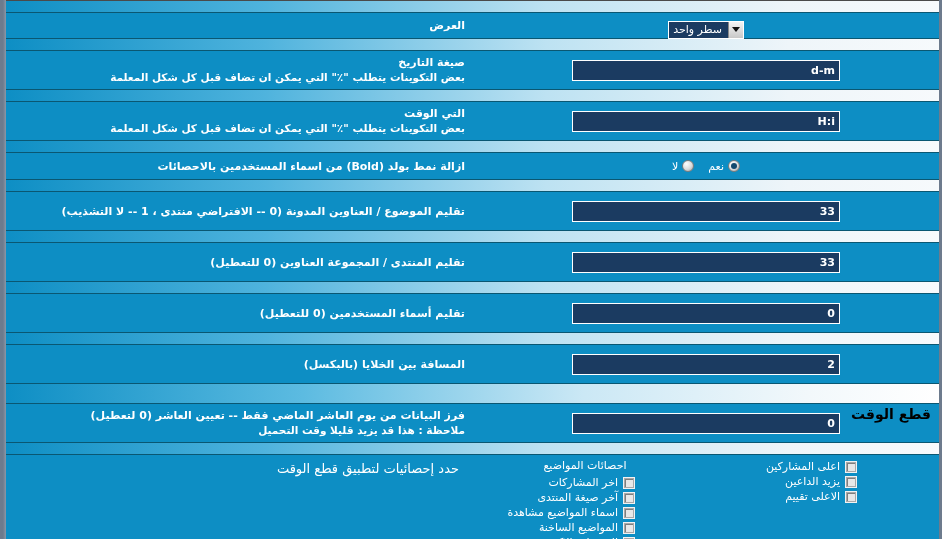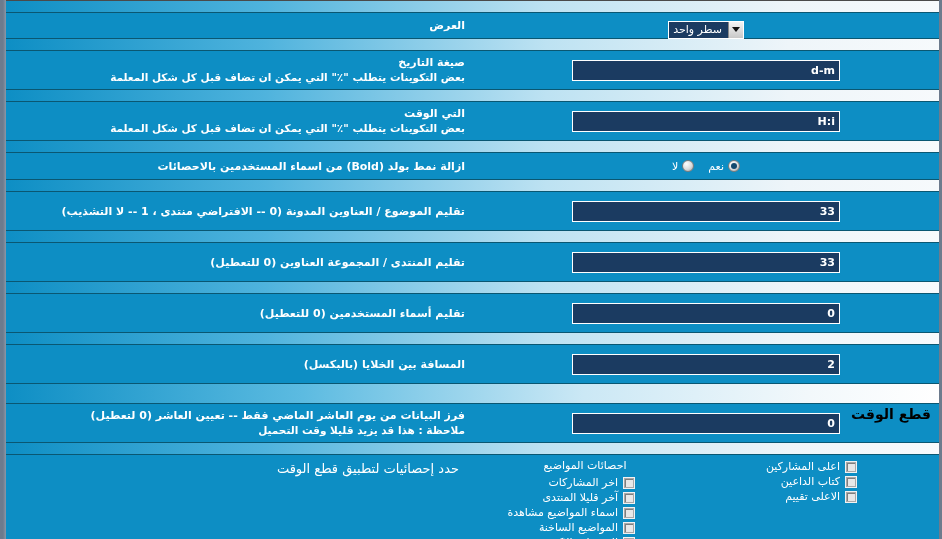--- a/index.html
+++ b/index.html
@@ -366,38 +366,38 @@
   <div class="stats-row">
     <div class="stats-cols">
 
       <div class="stats-col col-left">
         <div class="cb-item">
           <span class="cb-box"></span>
           <span class="cb-label">اعلى المشاركين</span>
         </div>
         <div class="cb-item">
           <span class="cb-box"></span>
-          <span class="cb-label">كتاب الداعين</span>
+          <span class="cb-label">يزيد الداعين</span>
         </div>
         <div class="cb-item">
           <span class="cb-box"></span>
           <span class="cb-label">الاعلى تقييم</span>
         </div>
 
       </div>
 
       <div class="stats-col col-right">
         <div class="stats-col-title">احصائات المواضيع</div>
         <div class="cb-item">
           <span class="cb-box"></span>
           <span class="cb-label">اخر المشاركات</span>
         </div>
         <div class="cb-item">
           <span class="cb-box"></span>
-          <span class="cb-label">آخر قليلا المنتدى</span>
+          <span class="cb-label">آخر صيغة المنتدى</span>
         </div>
         <div class="cb-item">
           <span class="cb-box"></span>
           <span class="cb-label">اسماء المواضيع مشاهدة</span>
         </div>
         <div class="cb-item">
           <span class="cb-box"></span>
           <span class="cb-label">المواضيع الساخنة</span>
         </div>
         <div class="cb-item">

